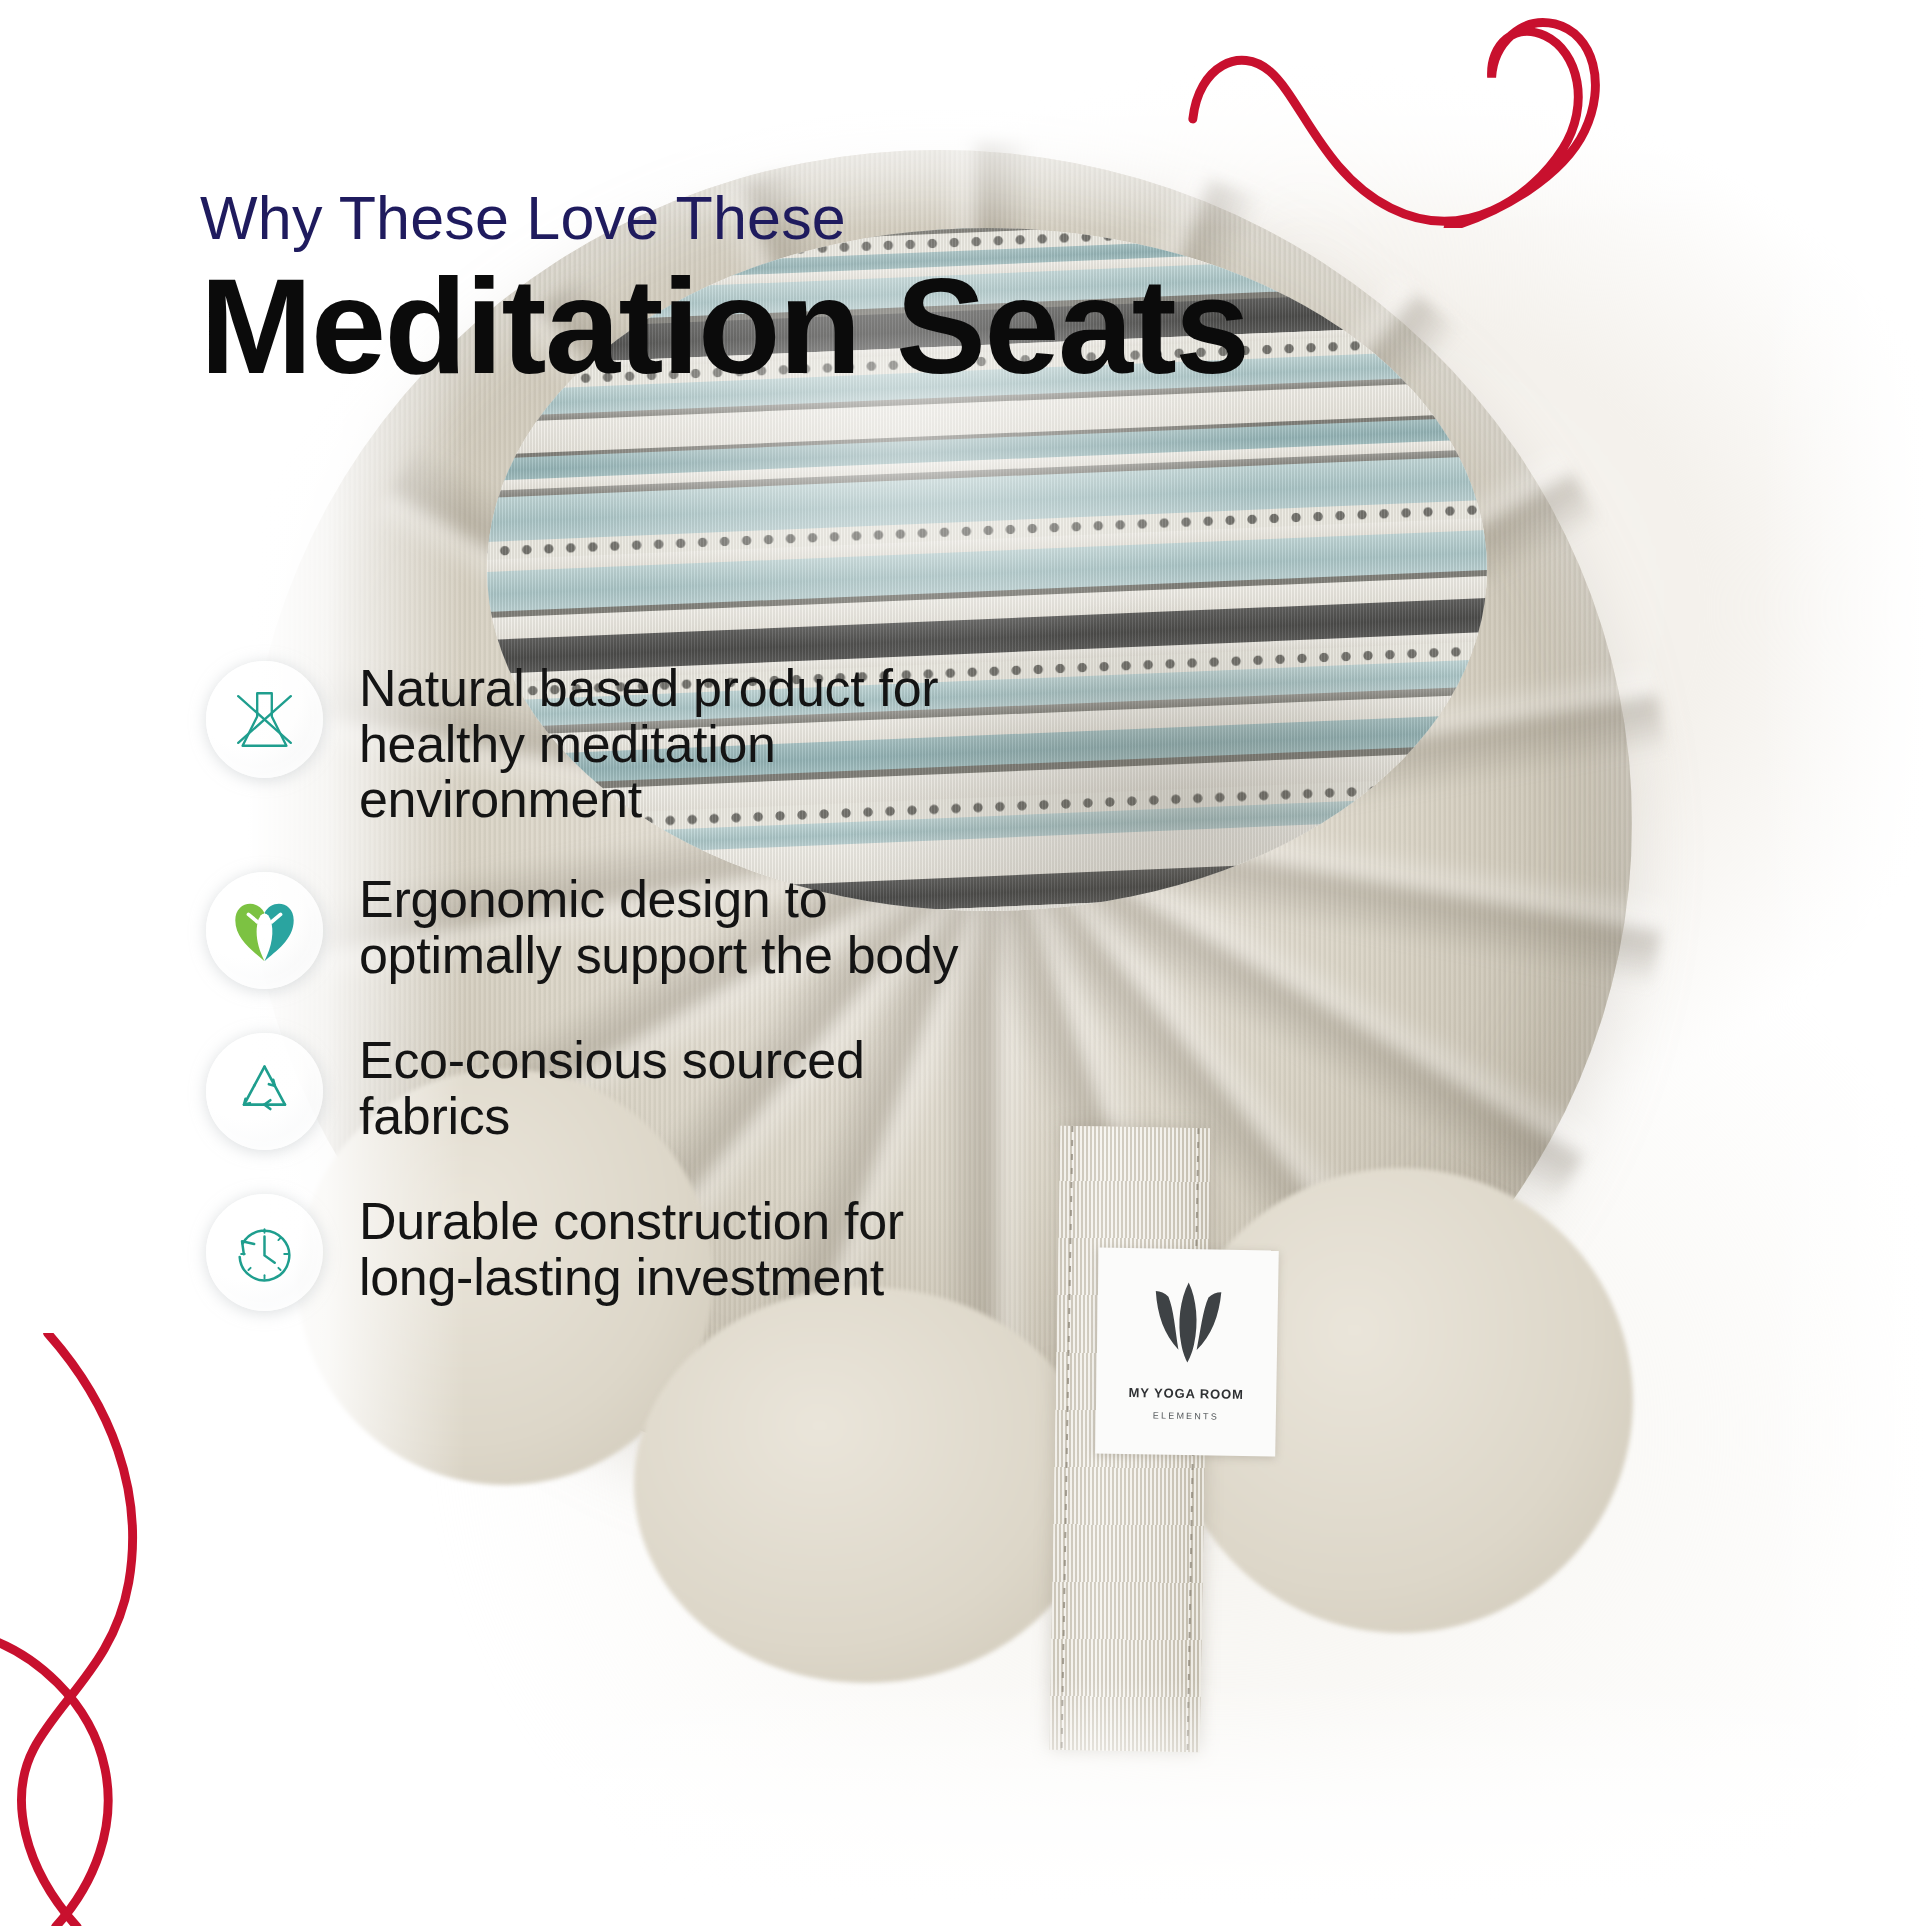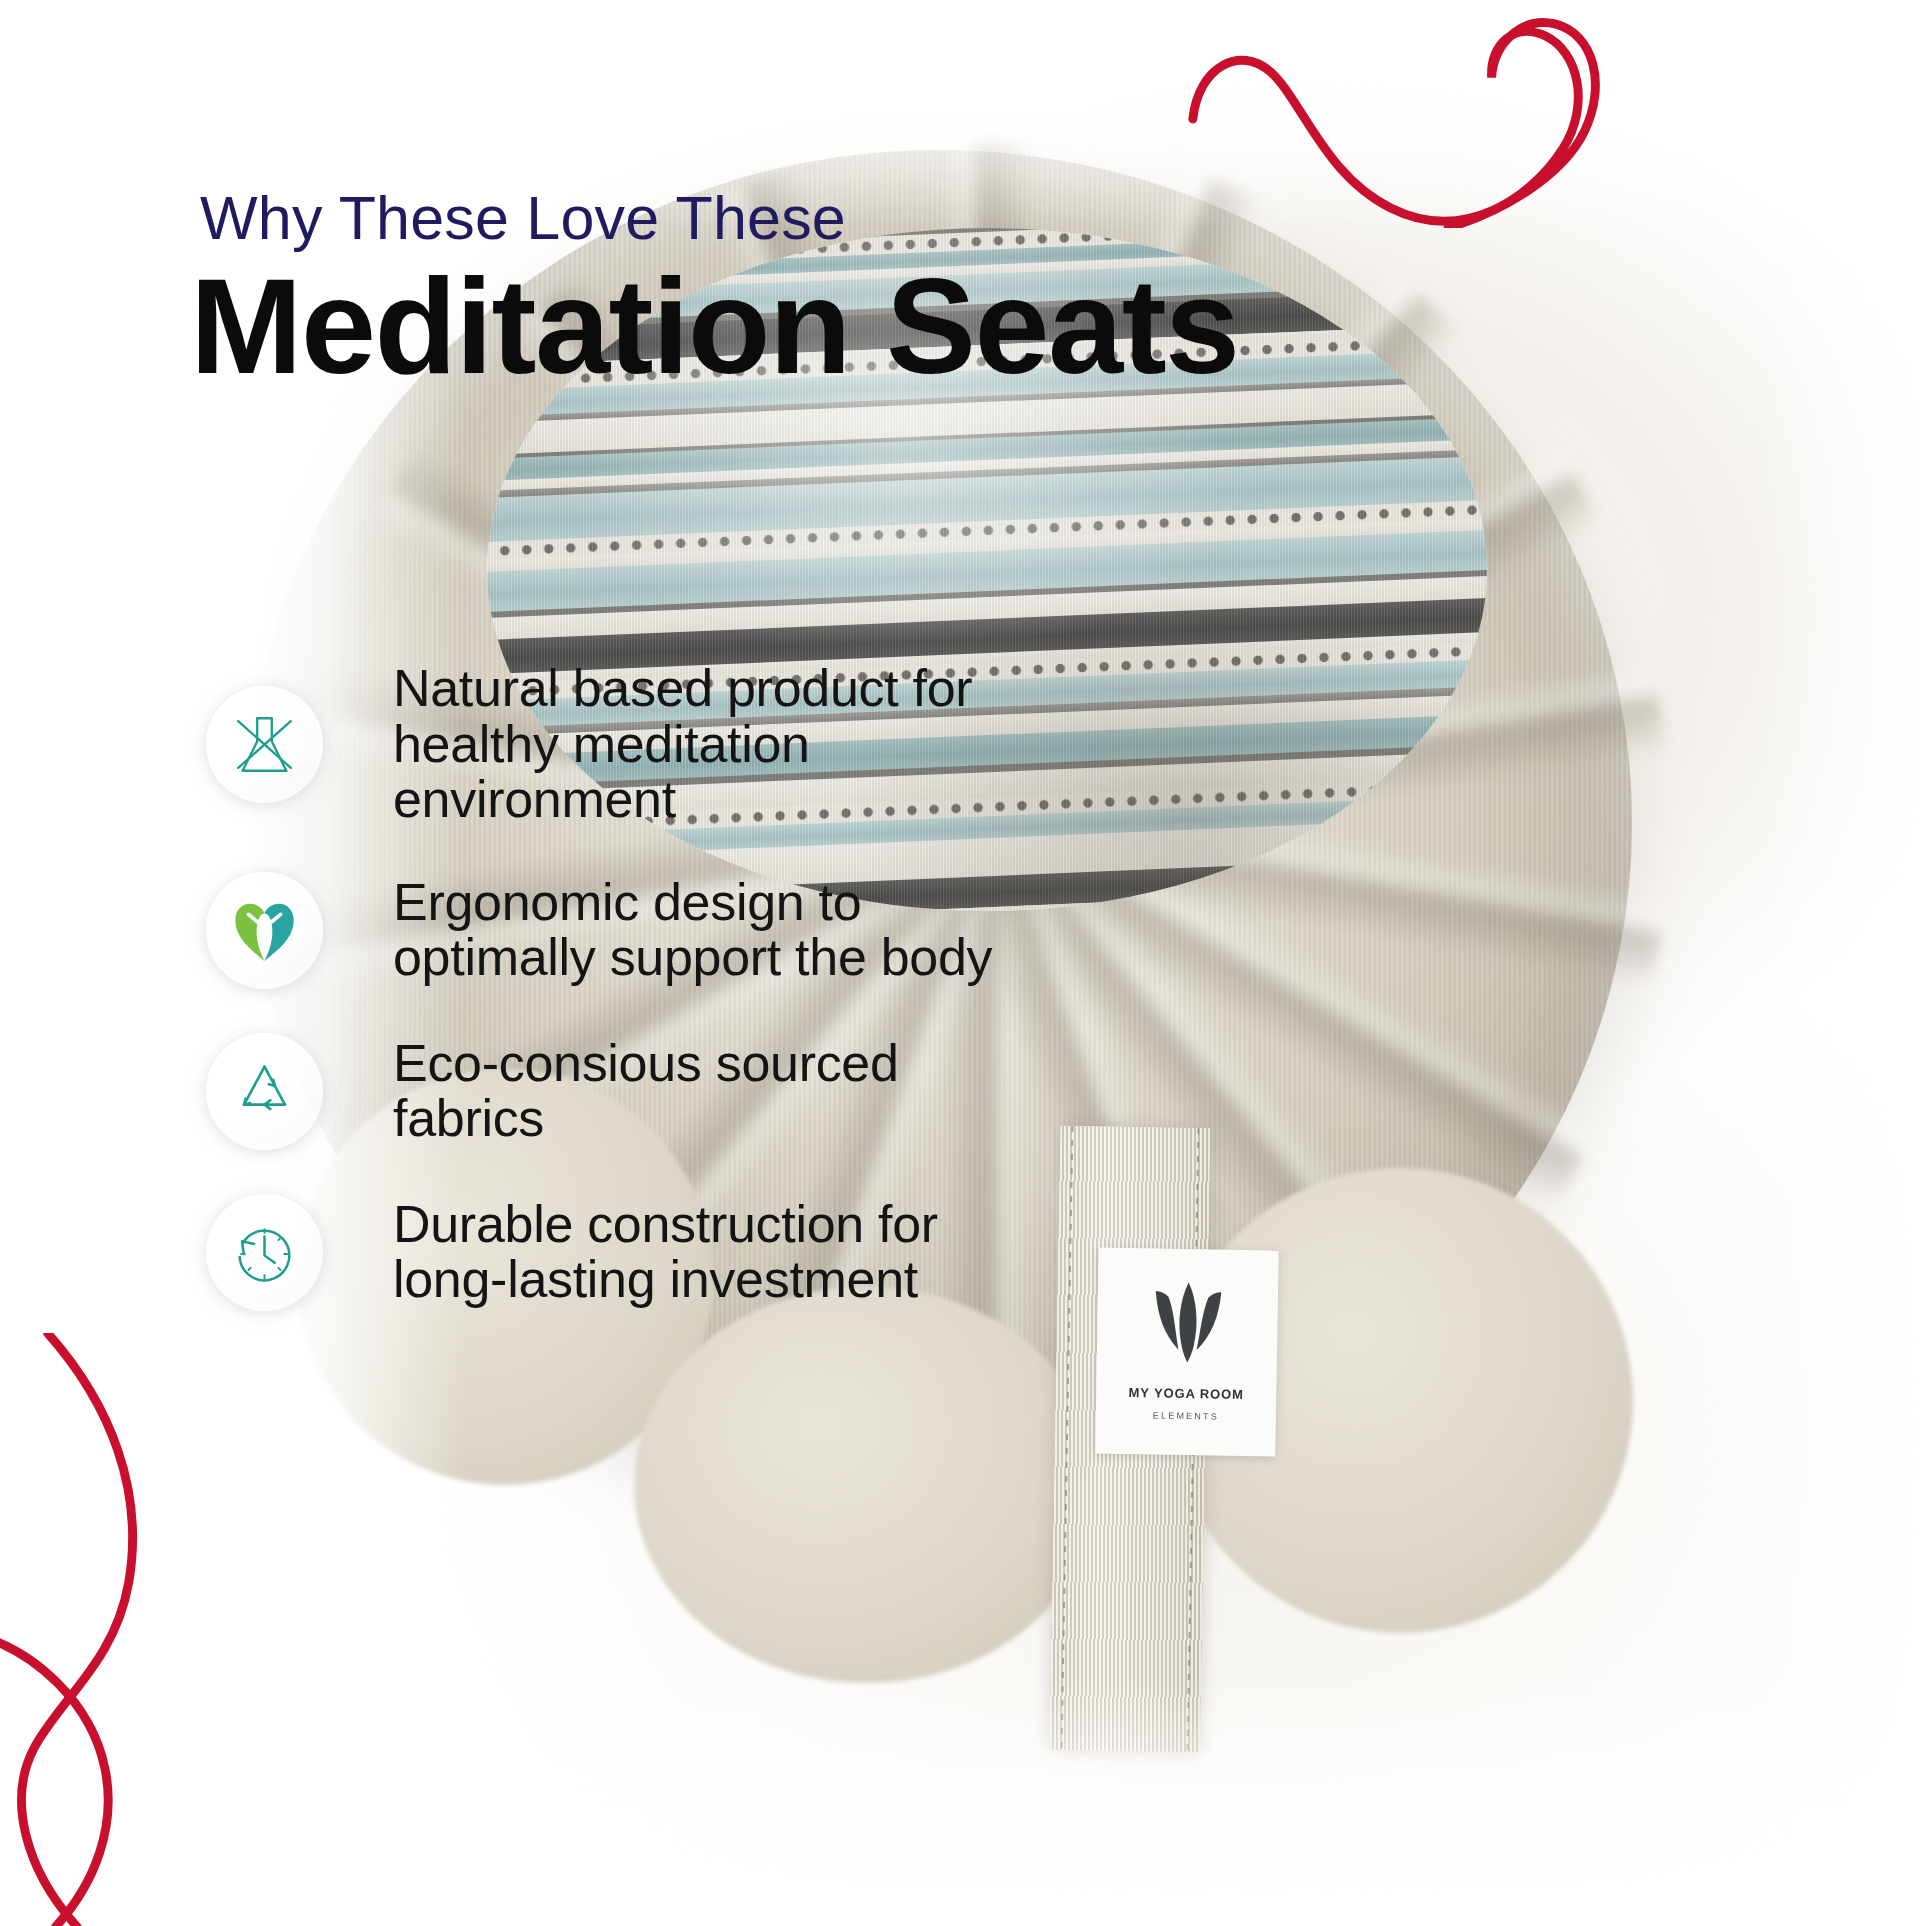--- a/index.html
+++ b/index.html
@@ -208,43 +208,41 @@
     font-size: 61px;
     line-height: 1;
     color: #1f1b5e;
     font-family: "Liberation Sans", sans-serif;
     font-weight: 400;
     letter-spacing: 0.2px;
     white-space: nowrap;
   }
   .headline {
     position: absolute;
-    left: 190px; top: 259px;
+    left: 200px; top: 259px;
     font-size: 135px;
     line-height: 1;
     font-weight: bold;
     color: #0b0b0b;
     font-family: "Liberation Sans", sans-serif;
     letter-spacing: -1.5px;
     white-space: nowrap;
   }
 
   
   .features {
     position: absolute;
     left: 206px; top: 661px;
     width: 1168px;
   }
   .feature {
     position: relative;
     display: flex;
-    align-items: center;
     margin-bottom: 44px;
     min-height: 117px;
-    gap: 34px;
   }
   .feat-badge {
     position: relative;
     flex: 0 0 auto;
     width: 117px; height: 117px;
     border-radius: 50%;
     background:
       radial-gradient(circle at 34% 26%, rgba(255,255,255,.98), rgba(255,255,255,.82) 48%, rgba(248,249,250,.62) 72%, rgba(245,247,248,.28) 100%);
     box-shadow: 0 2px 16px rgba(190,195,198,.55), inset 0 0 24px rgba(255,255,255,.9);
     display: flex; align-items: center; justify-content: center;

